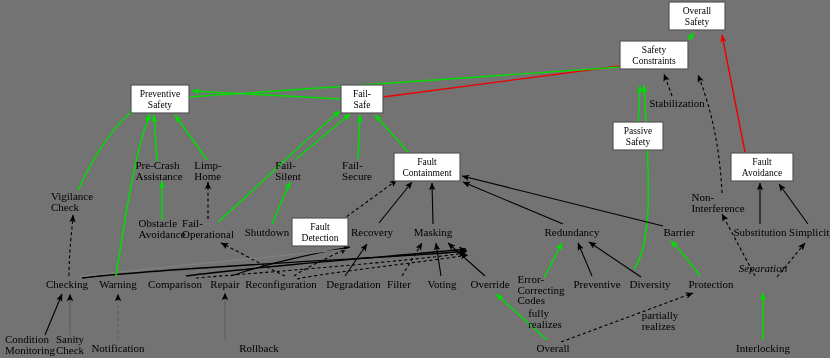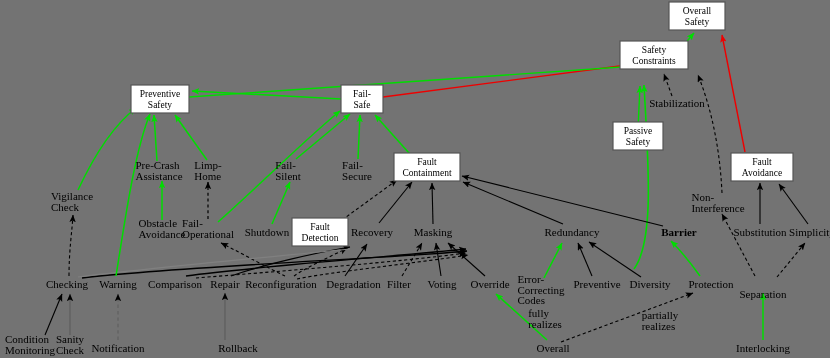--- a/index.html
+++ b/index.html
@@ -119,44 +119,44 @@
 Avoidance</div>
       <div class="boxLabel" style="left: 427px; top: 167px;">Fault
 Containment</div>
       <div class="boxLabel" style="left: 320px; top: 232px;">Fault
 Detection</div>
       <div class="nodeLabel" style="left: 677px; top: 103px;">Stabilization</div>
       <div class="nodeLabel" style="left: 718px; top: 202px;">Non-
 Interference</div>
       <div class="nodeLabel" style="left: 760px; top: 232px;">Substitution</div>
       <div class="nodeLabel" style="left: 812px; top: 232px;">Simplicity</div>
-      <div class="nodeLabel" style="left: 679px; top: 232px; font-weight: bold;">Barrier</div>
+      <div class="nodeLabel" style="left: 679px; top: 232px;">Barrier</div>
       <div class="nodeLabel" style="left: 711px; top: 284px;">Protection</div>
-      <div class="nodeLabel" style="left: 763px; top: 294px;">Separation</div>
+      <div class="nodeLabel" style="left: 763px; top: 268px; font-style: italic;">Separation</div>
       <div class="nodeLabel" style="left: 763px; top: 348px;">Interlocking</div>
       <div class="nodeLabel" style="left: 572px; top: 232px;">Redundancy</div>
       <div class="nodeLabel" style="left: 541px; top: 290px;">Error-
 Correcting
 Codes</div>
       <div class="nodeLabel" style="left: 597px; top: 284px;">Preventive</div>
       <div class="nodeLabel" style="left: 650px; top: 284px;">Diversity</div>
       <div class="nodeLabel" style="left: 553px; top: 348px;">Overall</div>
       <div class="nodeLabel" style="left: 545px; top: 318px;">fully
 realizes</div>
       <div class="nodeLabel" style="left: 660px; top: 320px;">partially
 realizes</div>
       <div class="nodeLabel" style="left: 433px; top: 232px;">Masking</div>
       <div class="nodeLabel" style="left: 399px; top: 284px;">Filter</div>
       <div class="nodeLabel" style="left: 442px; top: 284px;">Voting</div>
       <div class="nodeLabel" style="left: 490px; top: 284px;">Override</div>
       <div class="nodeLabel" style="left: 372px; top: 232px;">Recovery</div>
       <div class="nodeLabel" style="left: 349px; top: 284px; padding-left: 9px;">Degradation</div>
       <div class="nodeLabel" style="left: 281px; top: 284px;">Reconfiguration</div>
       <div class="nodeLabel" style="left: 225px; top: 284px;">Repair</div>
-      <div class="nodeLabel" style="left: 216px; top: 348px; padding-left: 44px;">Rollback</div>
+      <div class="nodeLabel" style="left: 237px; top: 348px; padding-left: 44px;">Rollback</div>
       <div class="nodeLabel" style="left: 175px; top: 284px;">Comparison</div>
       <div class="nodeLabel" style="left: 118px; top: 284px;">Warning</div>
       <div class="nodeLabel" style="left: 118px; top: 348px;">Notification</div>
       <div class="nodeLabel" style="left: 67px; top: 284px;">Checking</div>
       <div class="nodeLabel" style="left: 70px; top: 344px;">Sanity
 Check</div>
       <div class="nodeLabel" style="left: 30px; top: 344px;">Condition
 Monitoring</div>
       <div class="nodeLabel" style="left: 72px; top: 201px;">Vigilance
 Check</div>

